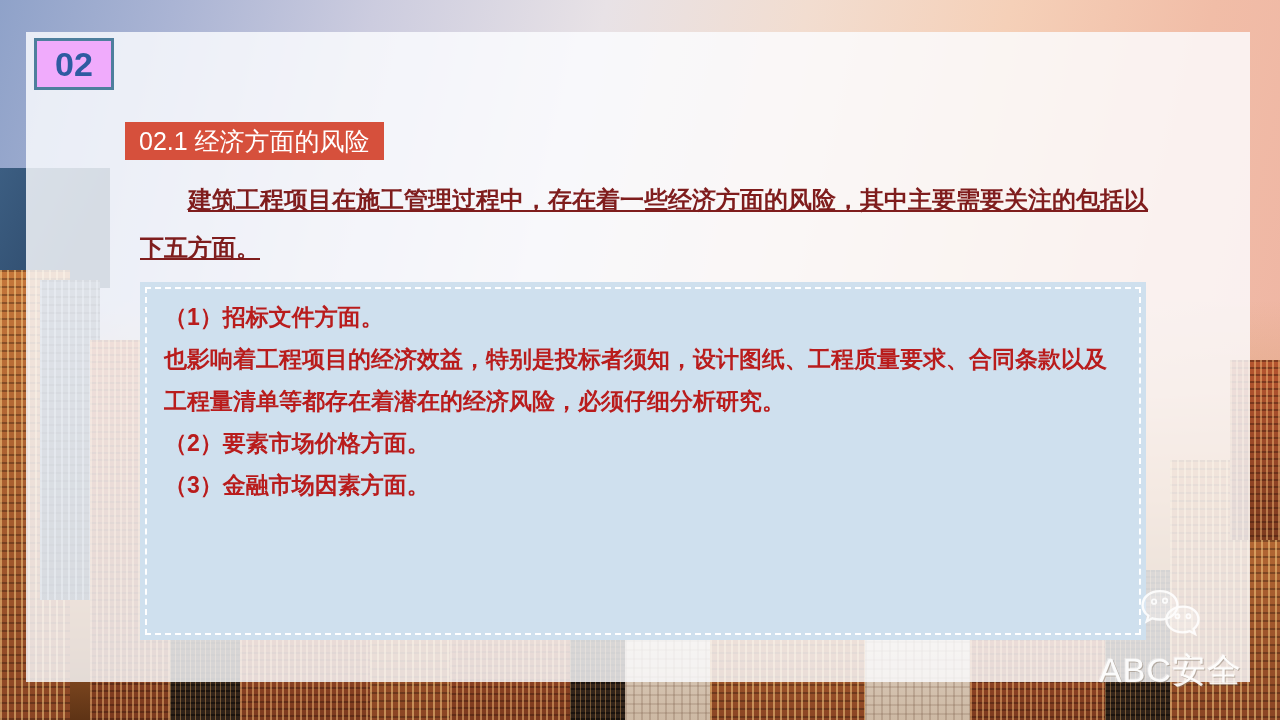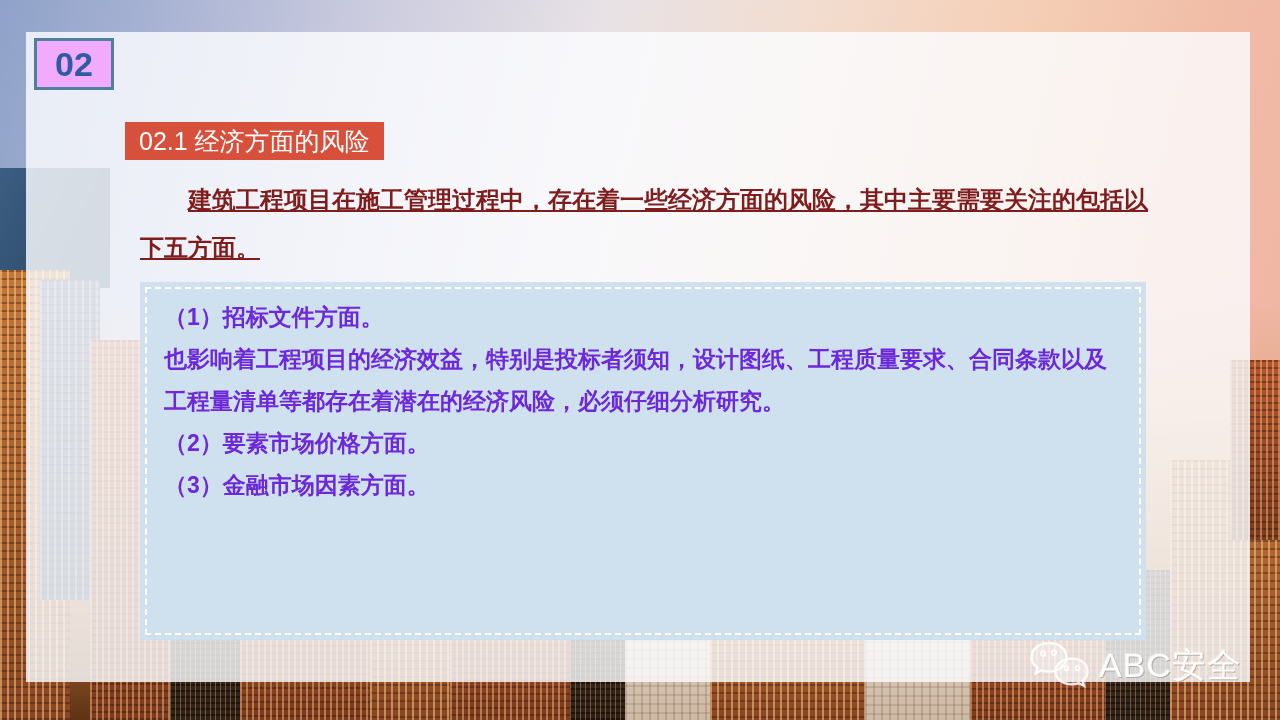--- a/index.html
+++ b/index.html
@@ -107,29 +107,30 @@
     background: #cfe0ee;
   }
   .panel-border {
     position: absolute; inset: 5px;
     border: 2px dashed #ffffff;
     pointer-events: none;
   }
   .panel-content {
     position: absolute; inset: 0;
     padding: 14px 24px;
-    font-size: 23px; font-weight: 600; color: #6d28d9;
+    font-size: 23px; font-weight: 600; color: #b91c1c;
     line-height: 42px;
   }
 
   
   .watermark {
     position: absolute; right: 38px; bottom: 26px;
     display: flex; align-items: center; gap: 6px;
     opacity: 0.92;
+    flex-direction: column;
   }
   .wechat-icon { display: block; }
   .watermark-text {
     font-size: 34px; color: #ffffff; letter-spacing: 1px;
     text-shadow: 1px 1px 0 rgba(140,125,110,0.55), -1px -1px 0 rgba(255,255,255,0.4);
   }
 </style>
 </head>
 <body>
 

